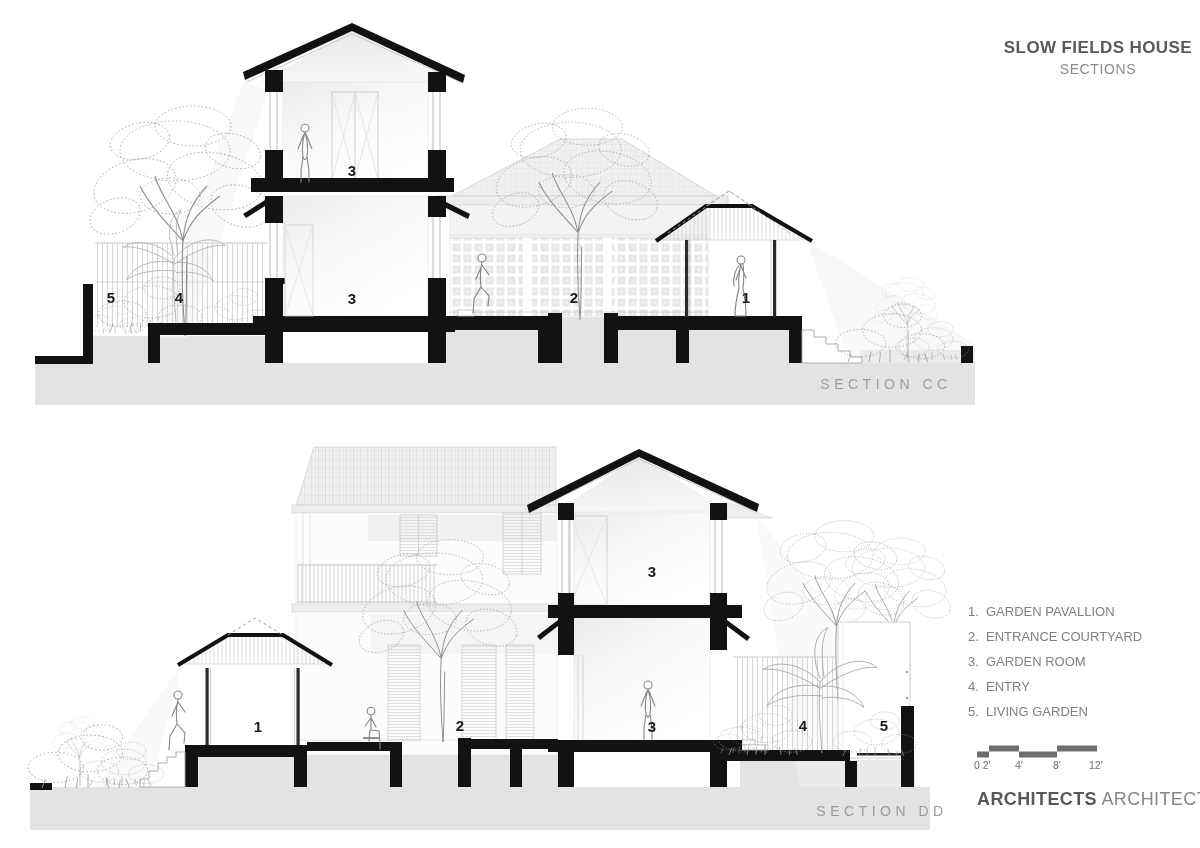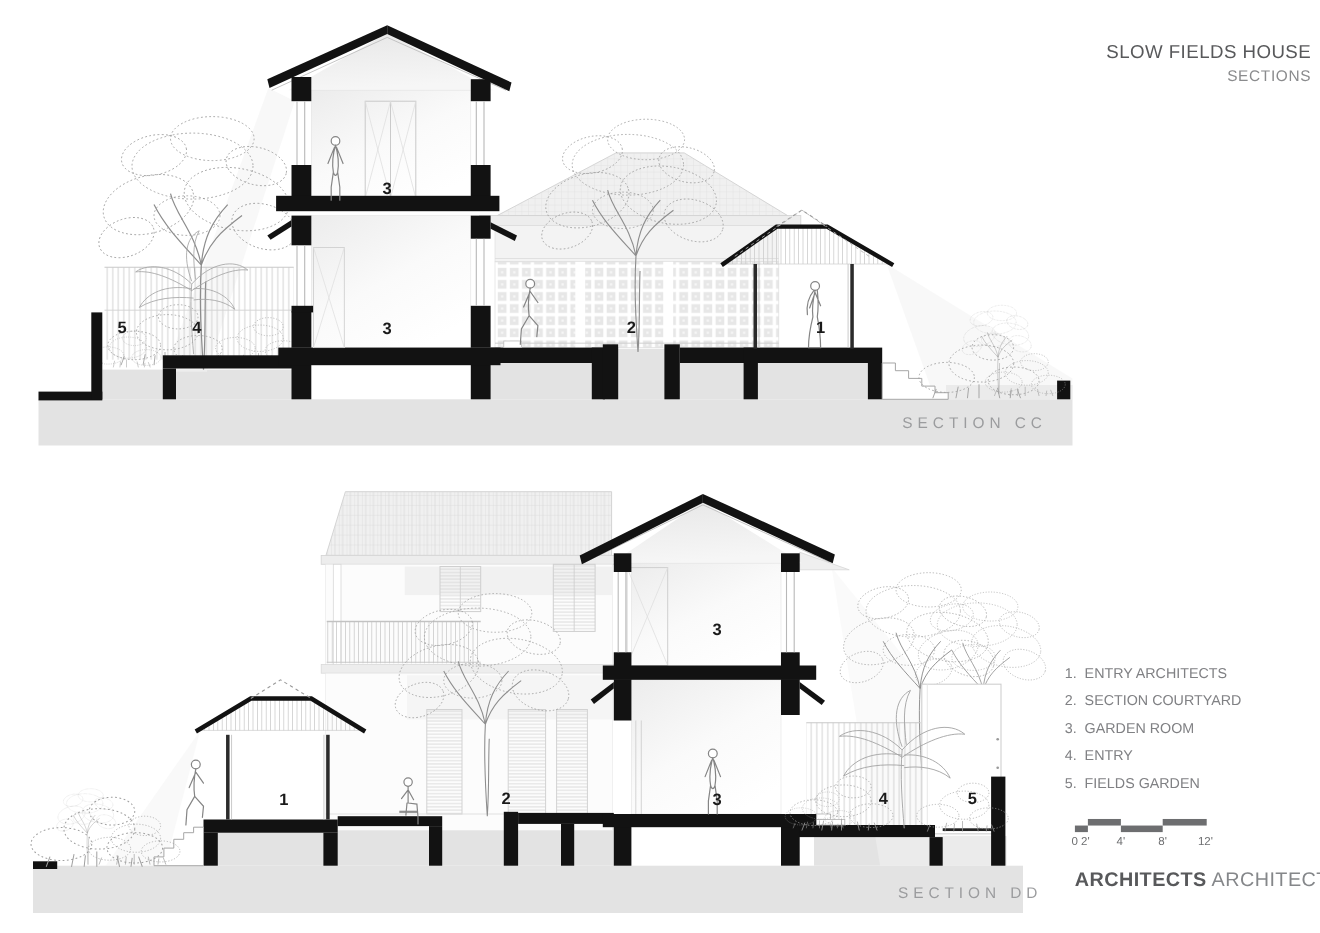--- a/index.html
+++ b/index.html
@@ -9,22 +9,22 @@
   }
   html,body{margin:0;padding:0;background:#fff;}
   .sheet{position:relative;width:1200px;height:848px;background:#ffffff;overflow:hidden;
          font-family:"Liberation Sans",sans-serif;}
   .drawing{position:absolute;left:0;top:0;}
   .ink{fill:var(--ink);}
   .ground{fill:var(--ground);}
   .co{font:bold 15px "Liberation Sans",sans-serif;fill:var(--callout);text-anchor:middle;}
   .seclab{font:14px "Liberation Sans",sans-serif;fill:var(--section-label);letter-spacing:4.5px;text-anchor:middle;}
   .title-block{position:absolute;top:38px;right:8px;text-align:right;}
-  .project{font-size:17px;font-weight:normal;color:var(--title);letter-spacing:.4px;}
-  .sheet-name{font-size:14px;color:var(--subtitle);margin-top:3px;letter-spacing:.6px;}
+  .project{font-size:17px;font-weight:bold;color:var(--title);letter-spacing:.4px;}
+  .sheet-name{font-size:14px;color:var(--subtitle);margin-top:3px;letter-spacing:.6px;text-align:center;}
   .legend{position:absolute;left:968px;top:604px;font-size:13px;color:var(--legend-text);}
   .legend-item{display:flex;align-items:baseline;height:25px;}
   .legend-num{width:18px;flex:none;}
   .scalebar{position:absolute;left:977px;top:744px;width:130px;height:32px;}
   .scale-ticks span{position:absolute;top:15px;font-size:10.5px;color:var(--scale);}
   .firm{position:absolute;left:977px;top:789px;font-size:18px;letter-spacing:.4px;white-space:nowrap;}
   .firm b{color:var(--firm-name);}
   .firm span{color:var(--firm-suffix);}
 </style>
 </head>
@@ -417,37 +417,37 @@
 </svg>
 
 <div class="title-block">
   <div class="project">SLOW FIELDS HOUSE</div>
   <div class="sheet-name">SECTIONS</div>
 </div>
 
 <div class="legend">
   <div class="legend-item">
     <span class="legend-num">1.</span>
-    <span>ENTRY ARCHITECTS</span>
+    <span>GARDEN PAVALLION</span>
   </div>
   <div class="legend-item">
     <span class="legend-num">2.</span>
-    <span>SECTION COURTYARD</span>
+    <span>ENTRANCE COURTYARD</span>
   </div>
   <div class="legend-item">
     <span class="legend-num">3.</span>
     <span>GARDEN ROOM</span>
   </div>
   <div class="legend-item">
     <span class="legend-num">4.</span>
     <span>ENTRY</span>
   </div>
   <div class="legend-item">
     <span class="legend-num">5.</span>
-    <span>FIELDS GARDEN</span>
+    <span>LIVING GARDEN</span>
   </div>
 </div>
 
 <div class="scalebar">
   <svg width="125" height="13">
     <rect x="0" y="6.5" width="12" height="6" fill="#6d6e70"></rect>
     <rect x="12" y="0.5" width="30" height="6" fill="#6d6e70"></rect>
     <rect x="42" y="6.5" width="38" height="6" fill="#6d6e70"></rect>
     <rect x="80" y="0.5" width="40" height="6" fill="#6d6e70"></rect>
   </svg>

